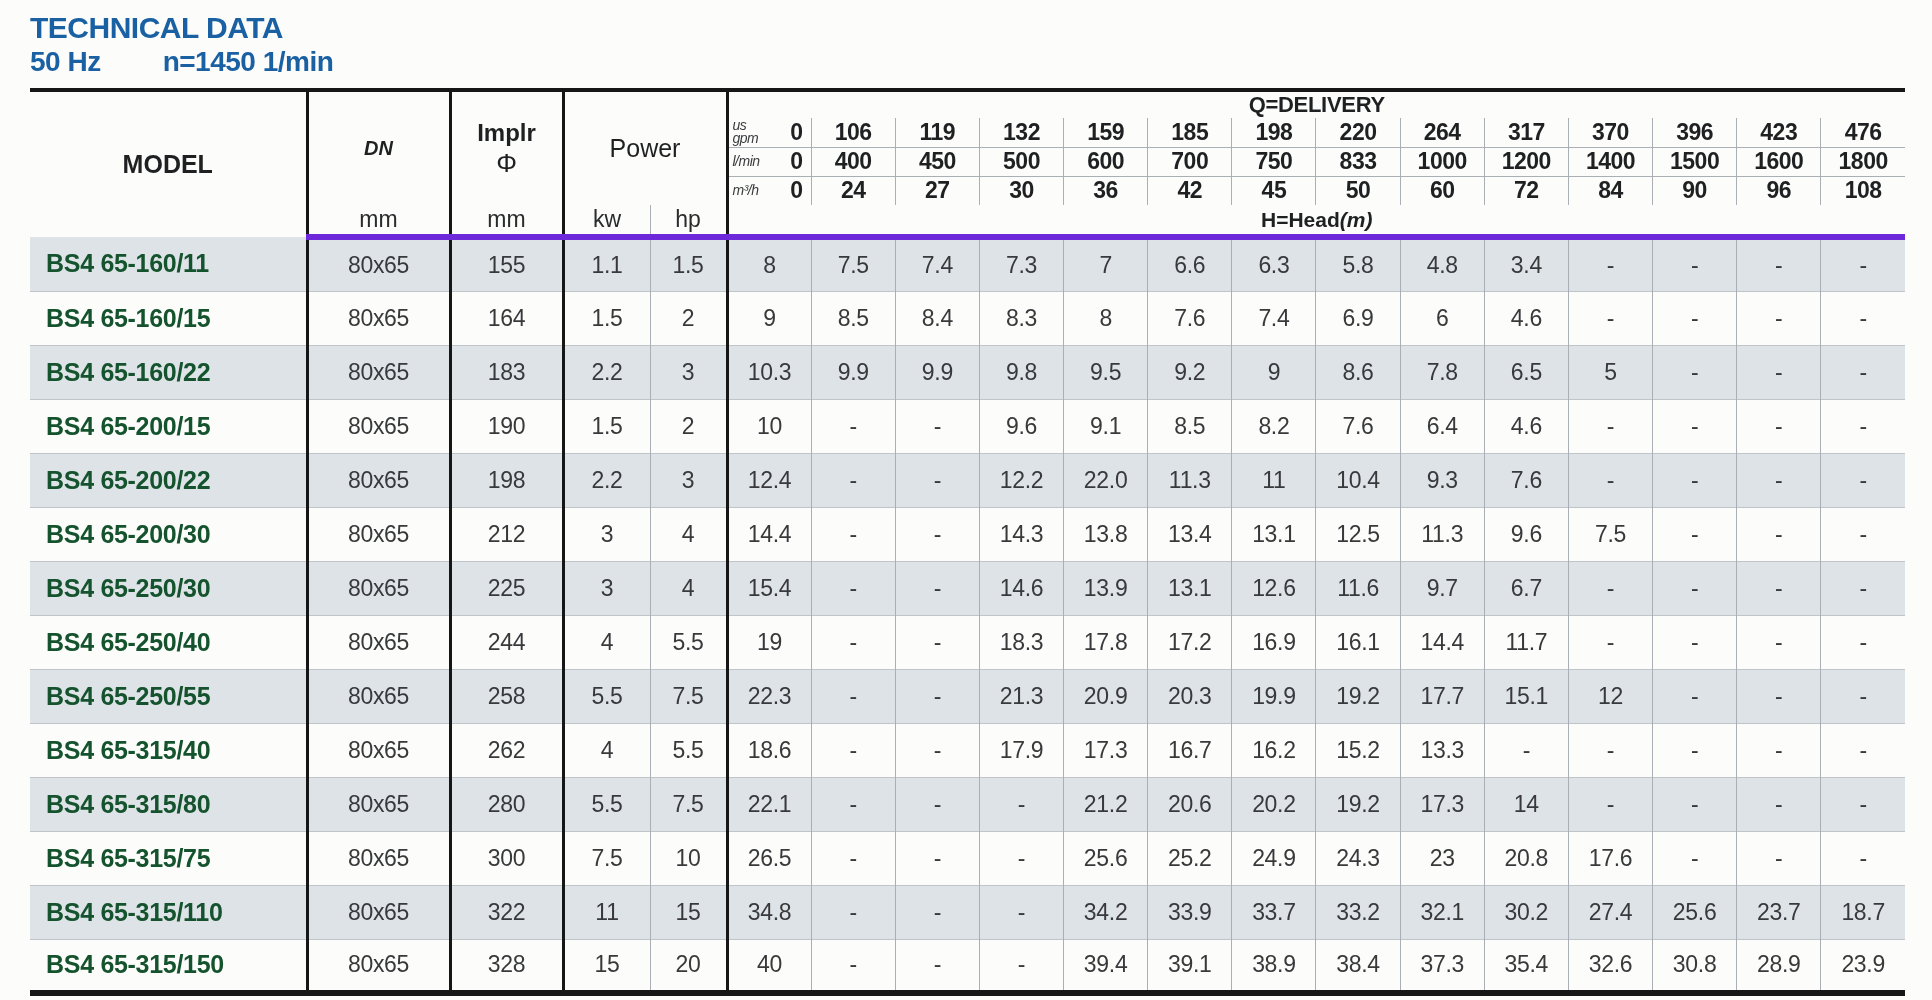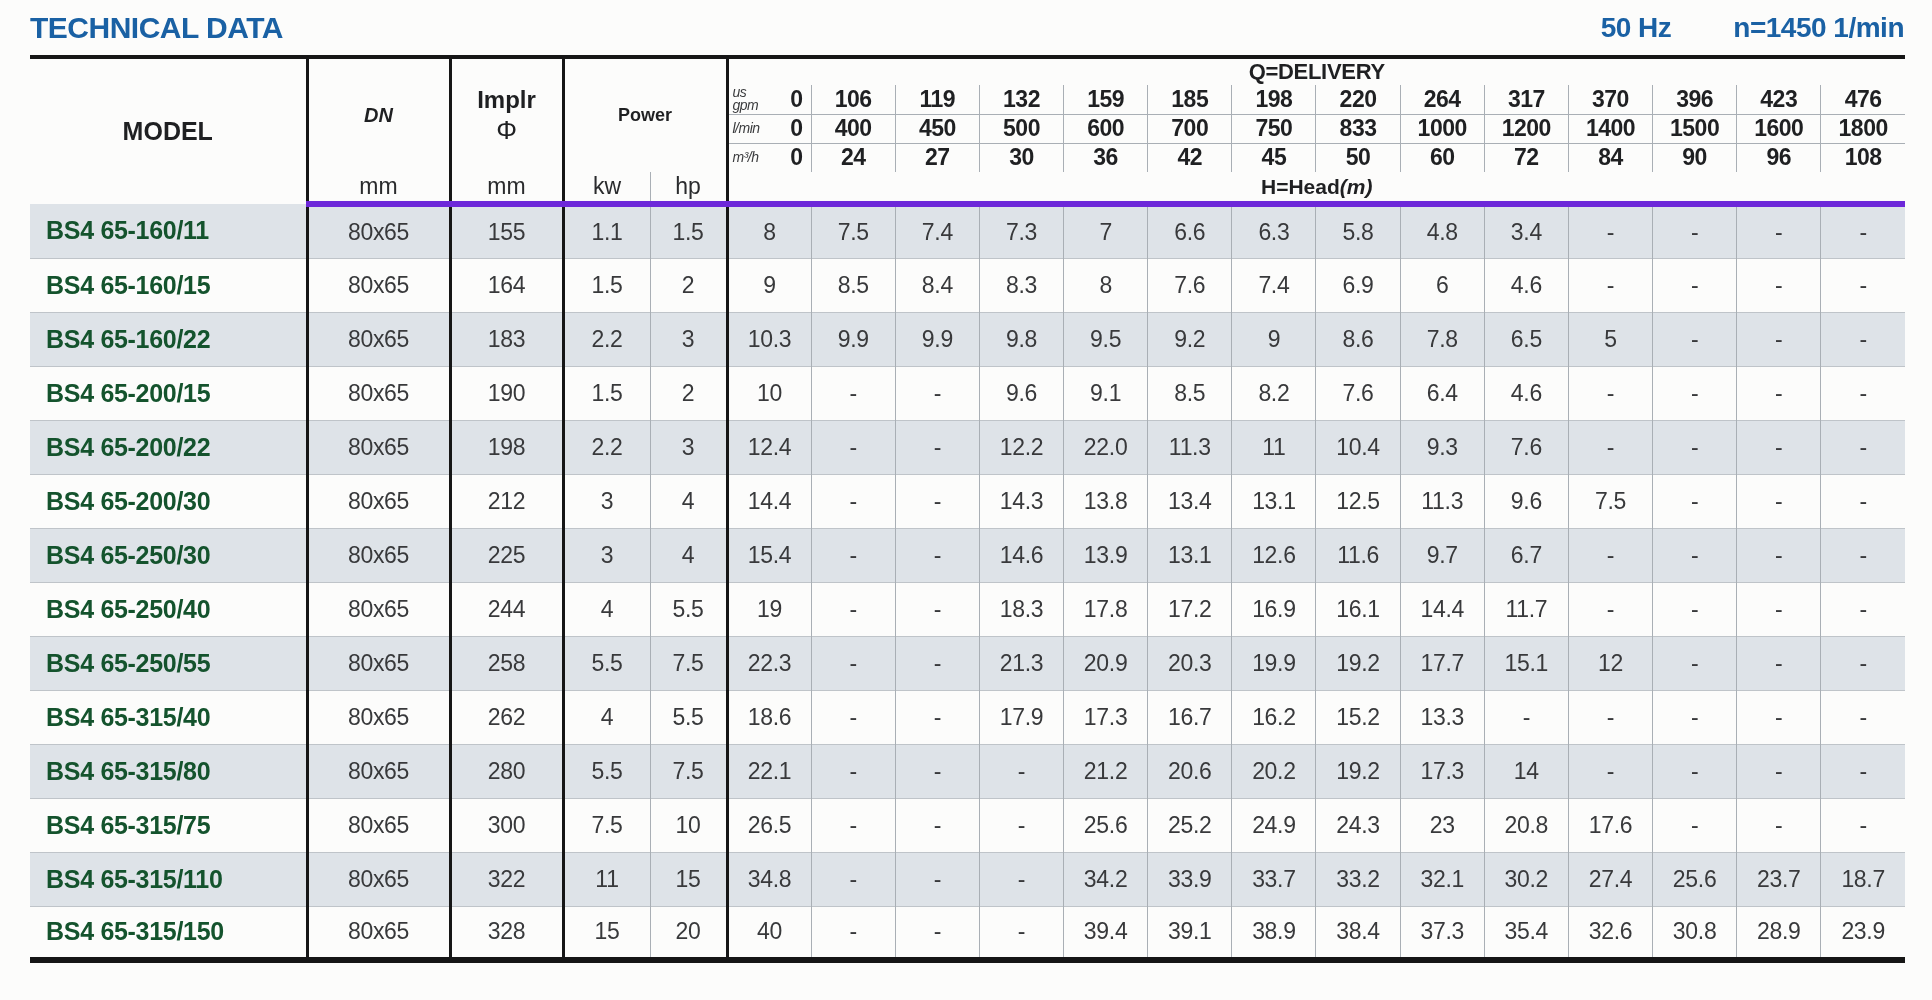--- a/index.html
+++ b/index.html
@@ -8,20 +8,21 @@
     position:relative;
     width:1932px;height:1000px;
     background:#fcfcfb;
     font-family:"Liberation Sans",sans-serif;
     overflow:hidden;
   }
   
   .topbar{
     display:flex;justify-content:space-between;align-items:flex-start;
     padding:11px 28px 0 30px;
+    flex-direction:column;
   }
   .page-title{
     margin:0;font-size:30px;font-weight:bold;letter-spacing:-0.5px;
     color:var(--accent,#1a61a4);
   }
   .specs{display:flex;gap:62px;font-size:28px;font-weight:bold;letter-spacing:-0.5px;
     color:var(--accent,#1a61a4);padding-top:1px;}
   
   table.tech{
     width:1875px;margin:10px 0 0 30px;
@@ -34,21 +35,21 @@
   .bR{border-right:3px solid #161616;}
   .tR{border-right:1px solid #a9afb5;}
   
   thead th{color:#1f2022;}
   .h-title{height:27px;}
   .c-delivery-title{font-size:22px;font-weight:bold;letter-spacing:-0.3px;}
   .c-model{font-size:25px;font-weight:bold;}
   .c-dn{font-size:20px;font-weight:bold;font-style:italic;}
   .c-implr{font-size:24px;font-weight:bold;line-height:30px;}
   .c-implr .phi{font-weight:normal;font-size:26px;}
-  .c-power{font-size:18px;font-weight:bold;}
+  .c-power{font-size:25px;font-weight:normal;}
   .h-flow{height:29px;}
   .h-flow th{font-size:23px;font-weight:bold;letter-spacing:-0.5px;}
   .h-flow th.hb{border-bottom:1px solid #a9afb5;}
   .flowcell{display:flex;align-items:center;justify-content:space-between;padding:0 8px 0 4px;}
   .flowcell .u{font-size:14px;font-weight:normal;line-height:13px;text-align:left;color:#3a3b3d;font-style:italic;}
   .flowcell .z{font-size:23px;font-weight:bold;}
   .h-units{height:32px;}
   .h-units th{font-size:23px;font-weight:normal;color:#2a2b2d;border-bottom:none;}
   .h-units .headcell{font-size:21px;font-weight:bold;color:#1f2022;margin-top:34px;}
   .h-units .headcell .it{font-style:italic;}

